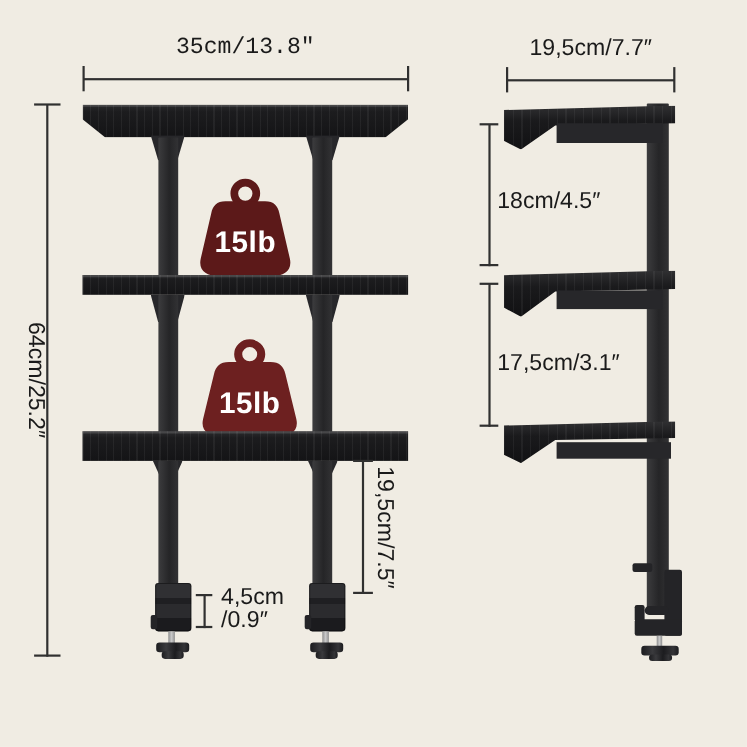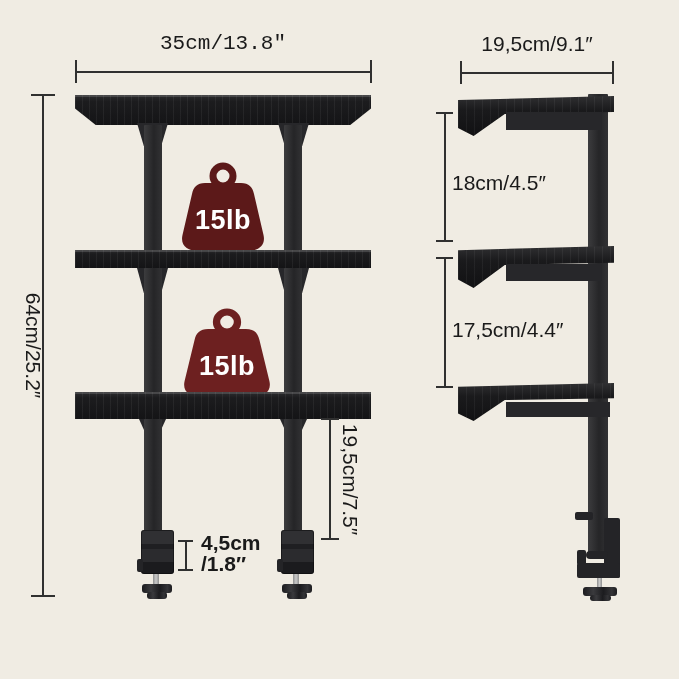--- a/index.html
+++ b/index.html
@@ -121,31 +121,31 @@
       <div class="abs dim" style="left:329px;top:419px;width:2px;height:121px;"></div>
       <div class="abs dim" style="left:321px;top:418px;width:18px;height:2px;"></div>
       <div class="abs dim" style="left:321px;top:538px;width:18px;height:2px;"></div>
       <div class="abs lbl center rot90" style="left:283px;top:467px;width:134px;">19,5cm/7.5″</div>
     </div>
 
     <div>
       <div class="abs dim" style="left:185px;top:541px;width:2px;height:30px;"></div>
       <div class="abs dim" style="left:178px;top:540px;width:15px;height:2px;"></div>
       <div class="abs dim" style="left:178px;top:569px;width:15px;height:2px;"></div>
-      <div class="abs lbl" style="left:201px;top:532px;width:100px;line-height:21px;font-weight:bold;">
+      <div class="abs lbl" style="left:201px;top:532px;width:100px;line-height:21px;">
         <div>4,5cm</div>
-        <div>/1.8″</div>
+        <div>/0.9″</div>
       </div>
     </div>
   </div>
 
   <div>
 
     <div>
-      <div class="abs lbl center" style="left:447px;top:31px;width:180px;">19,5cm/9.1″</div>
+      <div class="abs lbl center" style="left:447px;top:31px;width:180px;">19,5cm/7.7″</div>
       <div class="abs dim" style="left:461px;top:72px;width:152px;height:2px;"></div>
       <div class="abs dim" style="left:460px;top:61px;width:2px;height:23px;"></div>
       <div class="abs dim" style="left:612px;top:61px;width:2px;height:23px;"></div>
     </div>
 
     <div class="abs metal" style="left:588px;top:94px;width:20px;height:462px;"></div>
 
     <div class="abs woodside" style="left:458px;top:96px;width:156px;height:40px;"></div>
     <div class="abs bracket" style="left:506px;top:112px;width:96px;height:18px;"></div>
 
@@ -170,17 +170,17 @@
       <div class="abs dim" style="left:444px;top:113px;width:2px;height:129px;"></div>
       <div class="abs dim" style="left:436px;top:112px;width:17px;height:2px;"></div>
       <div class="abs dim" style="left:436px;top:240px;width:17px;height:2px;"></div>
       <div class="abs lbl" style="left:452px;top:170px;width:130px;">18cm/4.5″</div>
     </div>
 
     <div>
       <div class="abs dim" style="left:444px;top:258px;width:2px;height:130px;"></div>
       <div class="abs dim" style="left:436px;top:257px;width:17px;height:2px;"></div>
       <div class="abs dim" style="left:436px;top:386px;width:17px;height:2px;"></div>
-      <div class="abs lbl" style="left:452px;top:317px;width:150px;">17,5cm/4.4″</div>
+      <div class="abs lbl" style="left:452px;top:317px;width:150px;">17,5cm/3.1″</div>
     </div>
   </div>
 
 </div>
 
 </body></html>

